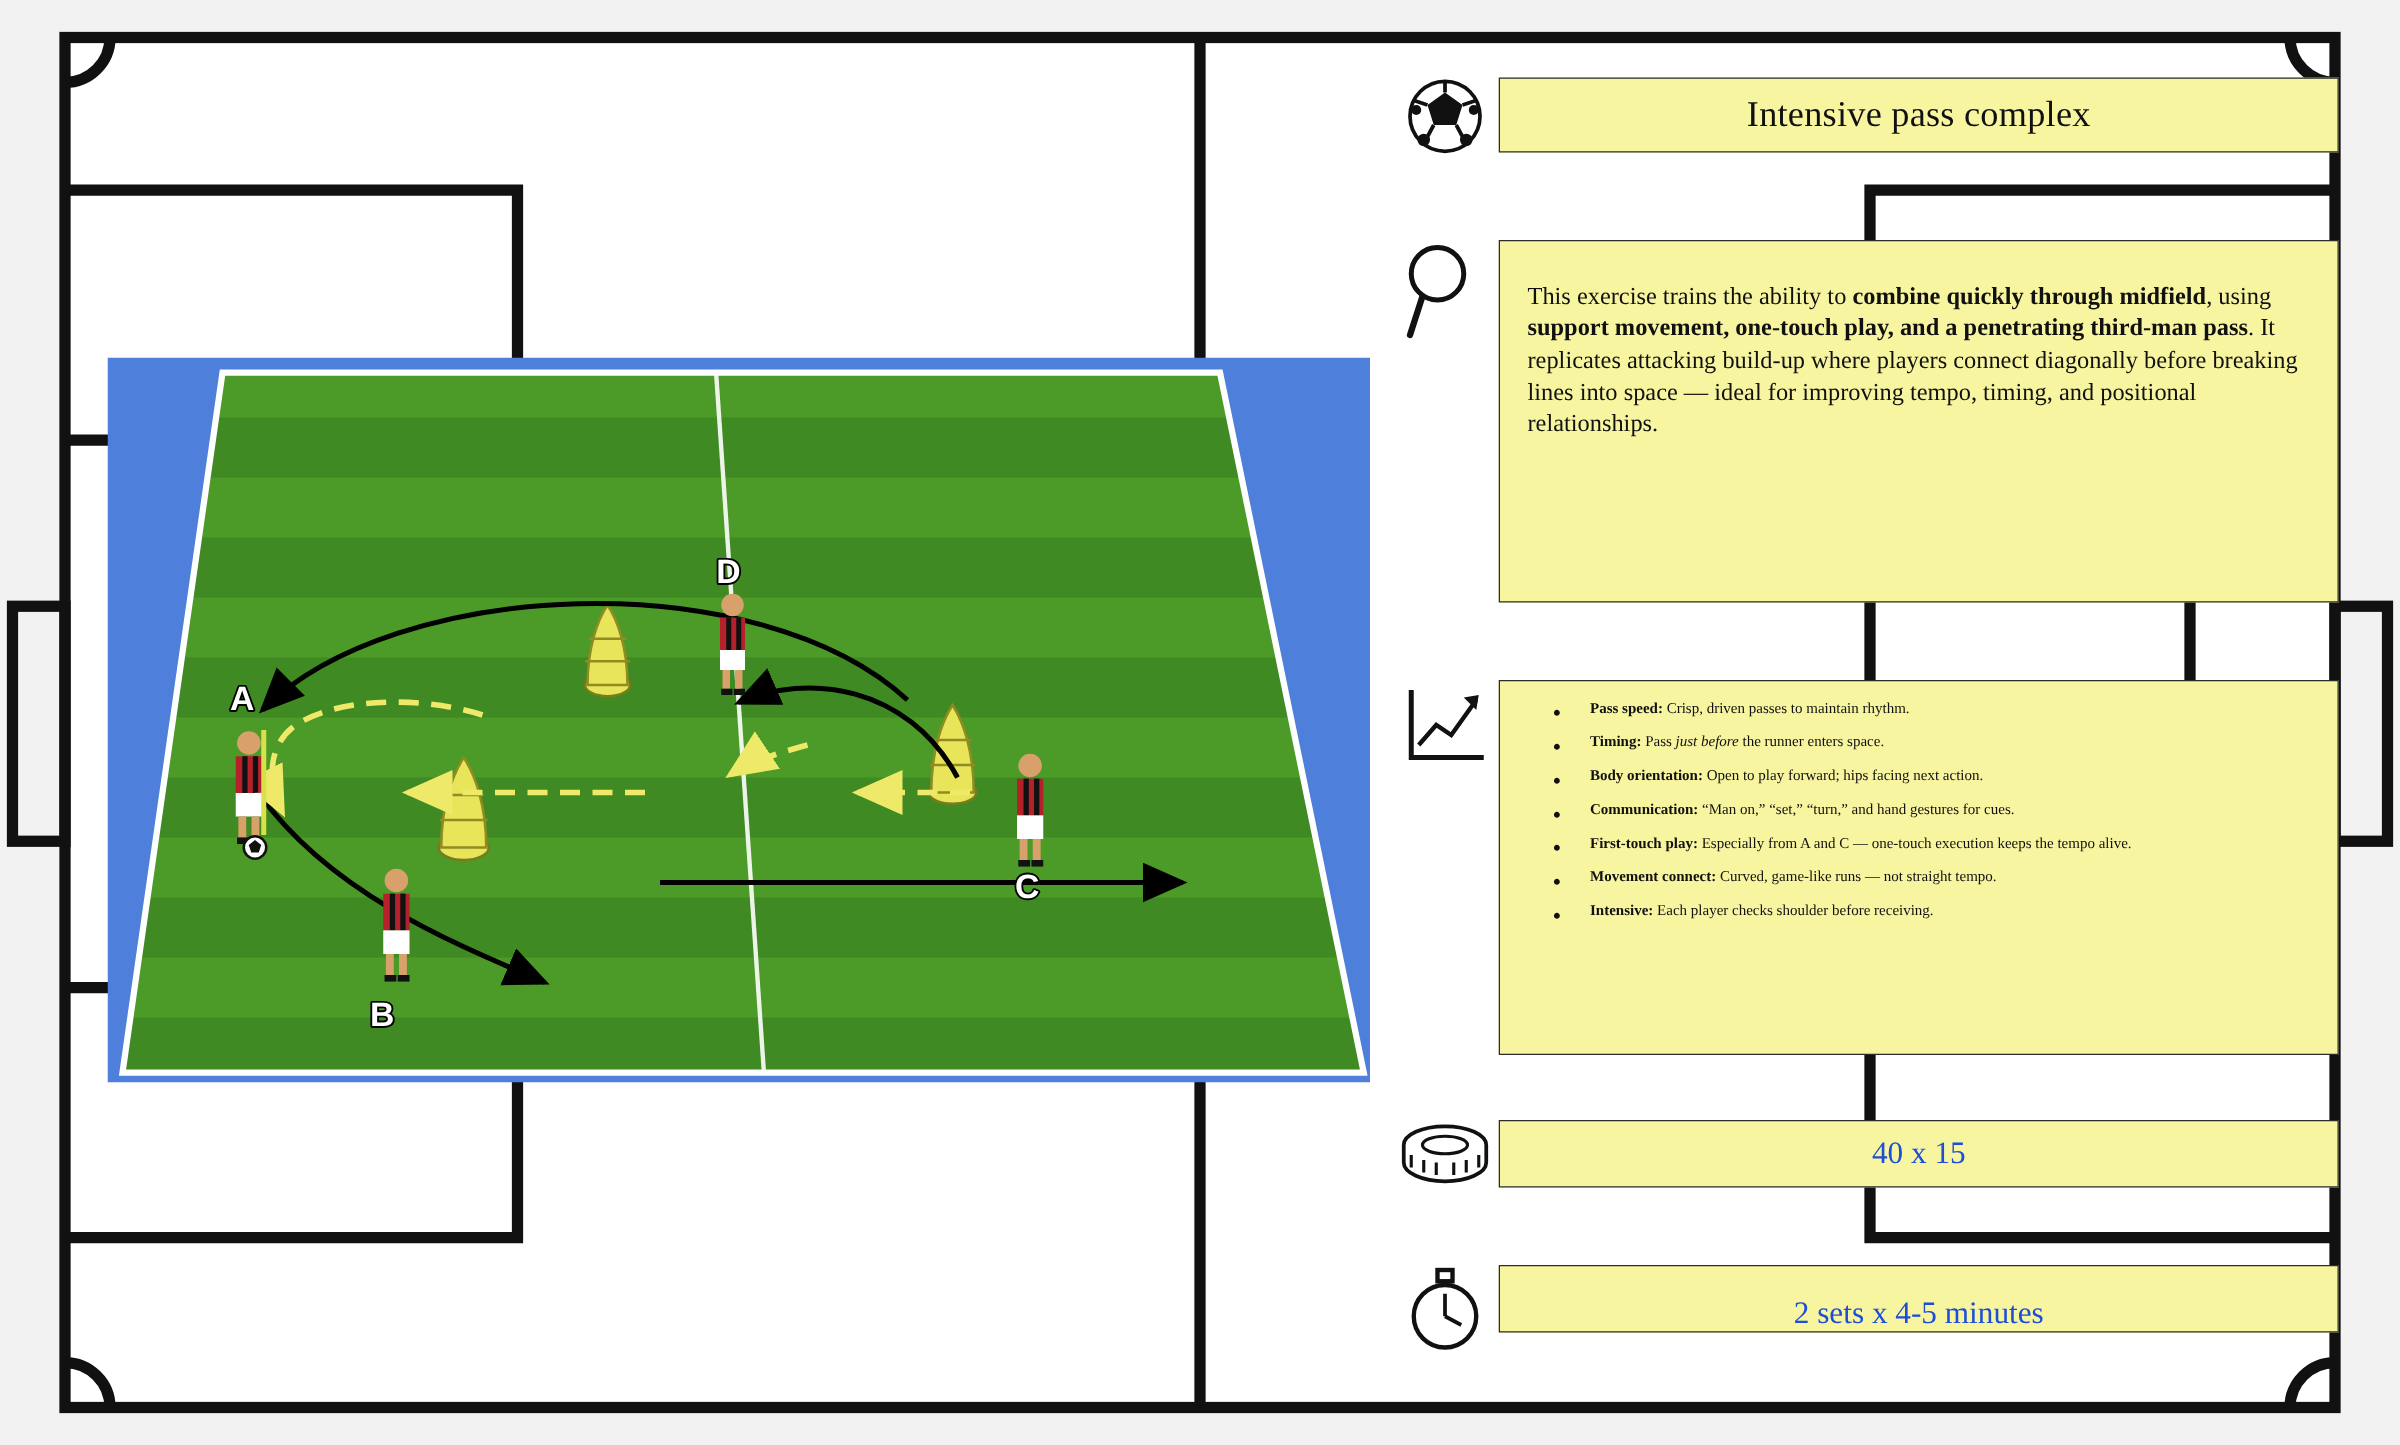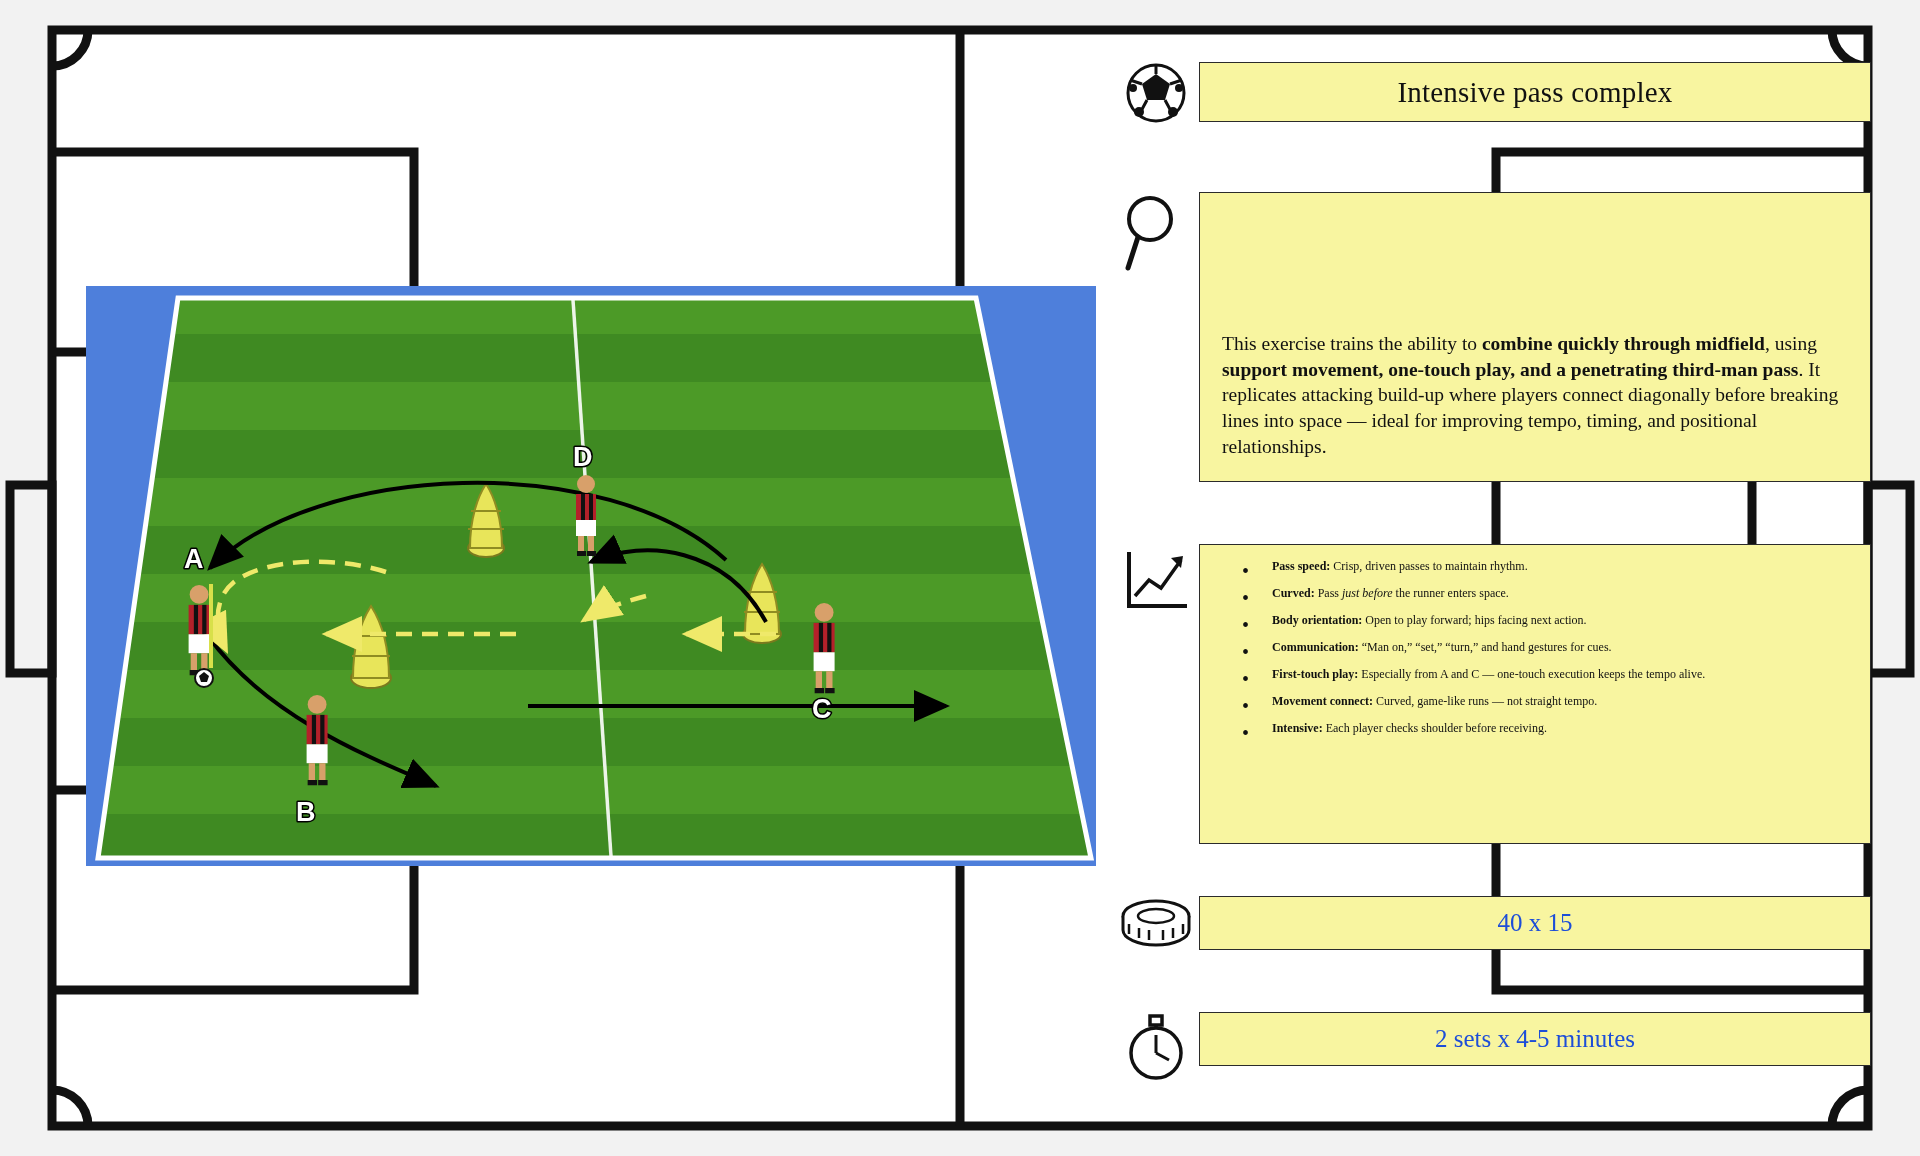--- a/index.html
+++ b/index.html
@@ -66,23 +66,23 @@
     display: flex;
     align-items: center;
     justify-content: center;
   }
   .title-text {
     font-size: 29px;
     color: #111;
     letter-spacing: .2px;
   }
   .desc-card {
-    padding: 2px 22px;
+    padding: 12px 22px;
     display: flex;
-    align-items: flex-end;
+    align-items: flex-start;
   }
   .desc-text {
     font-size: 19.5px;
     line-height: 1.32;
     color: #111;
   }
   .desc-text b { font-weight: bold; }
 
   .coach-card {
     padding: 14px 18px 14px 18px;
@@ -330,21 +330,21 @@
         <path d="M14,52 L28,36 L40,44 L60,16" fill="none" stroke="#111" stroke-width="3.5"></path>
         <path d="M50,14 L62,12 L60,24" fill="#111"></path>
       </svg>
     </div>
     <div class="card coach-card" style="width:672px;height:300px;">
       <ul class="coach-list">
         <li>
           <b>Pass speed:</b><span> Crisp, driven passes to maintain rhythm.</span>
         </li>
         <li>
-          <b>Curved:</b> Pass <i>just before</i> the runner enters space.
+          <b>Timing:</b> Pass <i>just before</i> the runner enters space.
         </li>
         <li>
           <b>Body orientation:</b><span> Open to play forward; hips facing next action.</span>
         </li>
         <li>
           <b>Communication:</b><span> “Man on,” “set,” “turn,” and hand gestures for cues.</span>
         </li>
         <li>
           <b>First-touch play:</b><span> Especially from A and C — one-touch execution keeps the tempo alive.</span>
         </li>
@@ -382,18 +382,18 @@
   <div class="row" style="left:0; top:972px; width:780px;">
     <div class="icon-cell">
       <svg width="66" height="70" viewBox="0 0 66 70">
         <circle cx="33" cy="41" r="25" fill="none" stroke="#111" stroke-width="3.5"></circle>
         <rect x="27" y="4" width="12" height="9" fill="none" stroke="#111" stroke-width="3.5"></rect>
         <line x1="33" y1="13" x2="33" y2="16" stroke="#111" stroke-width="3.5"></line>
         <line x1="33" y1="41" x2="33" y2="23" stroke="#111" stroke-width="3"></line>
         <line x1="33" y1="41" x2="46" y2="48" stroke="#111" stroke-width="3"></line>
       </svg>
     </div>
-    <div class="card center" style="width:672px;height:54px;">
+    <div class="card center" style="width:672px;height:54px;align-items:flex-end;">
       <span class="small-card-text">2 sets x 4-5 minutes</span>
     </div>
   </div>
 
 </div>
 
 </body></html>

